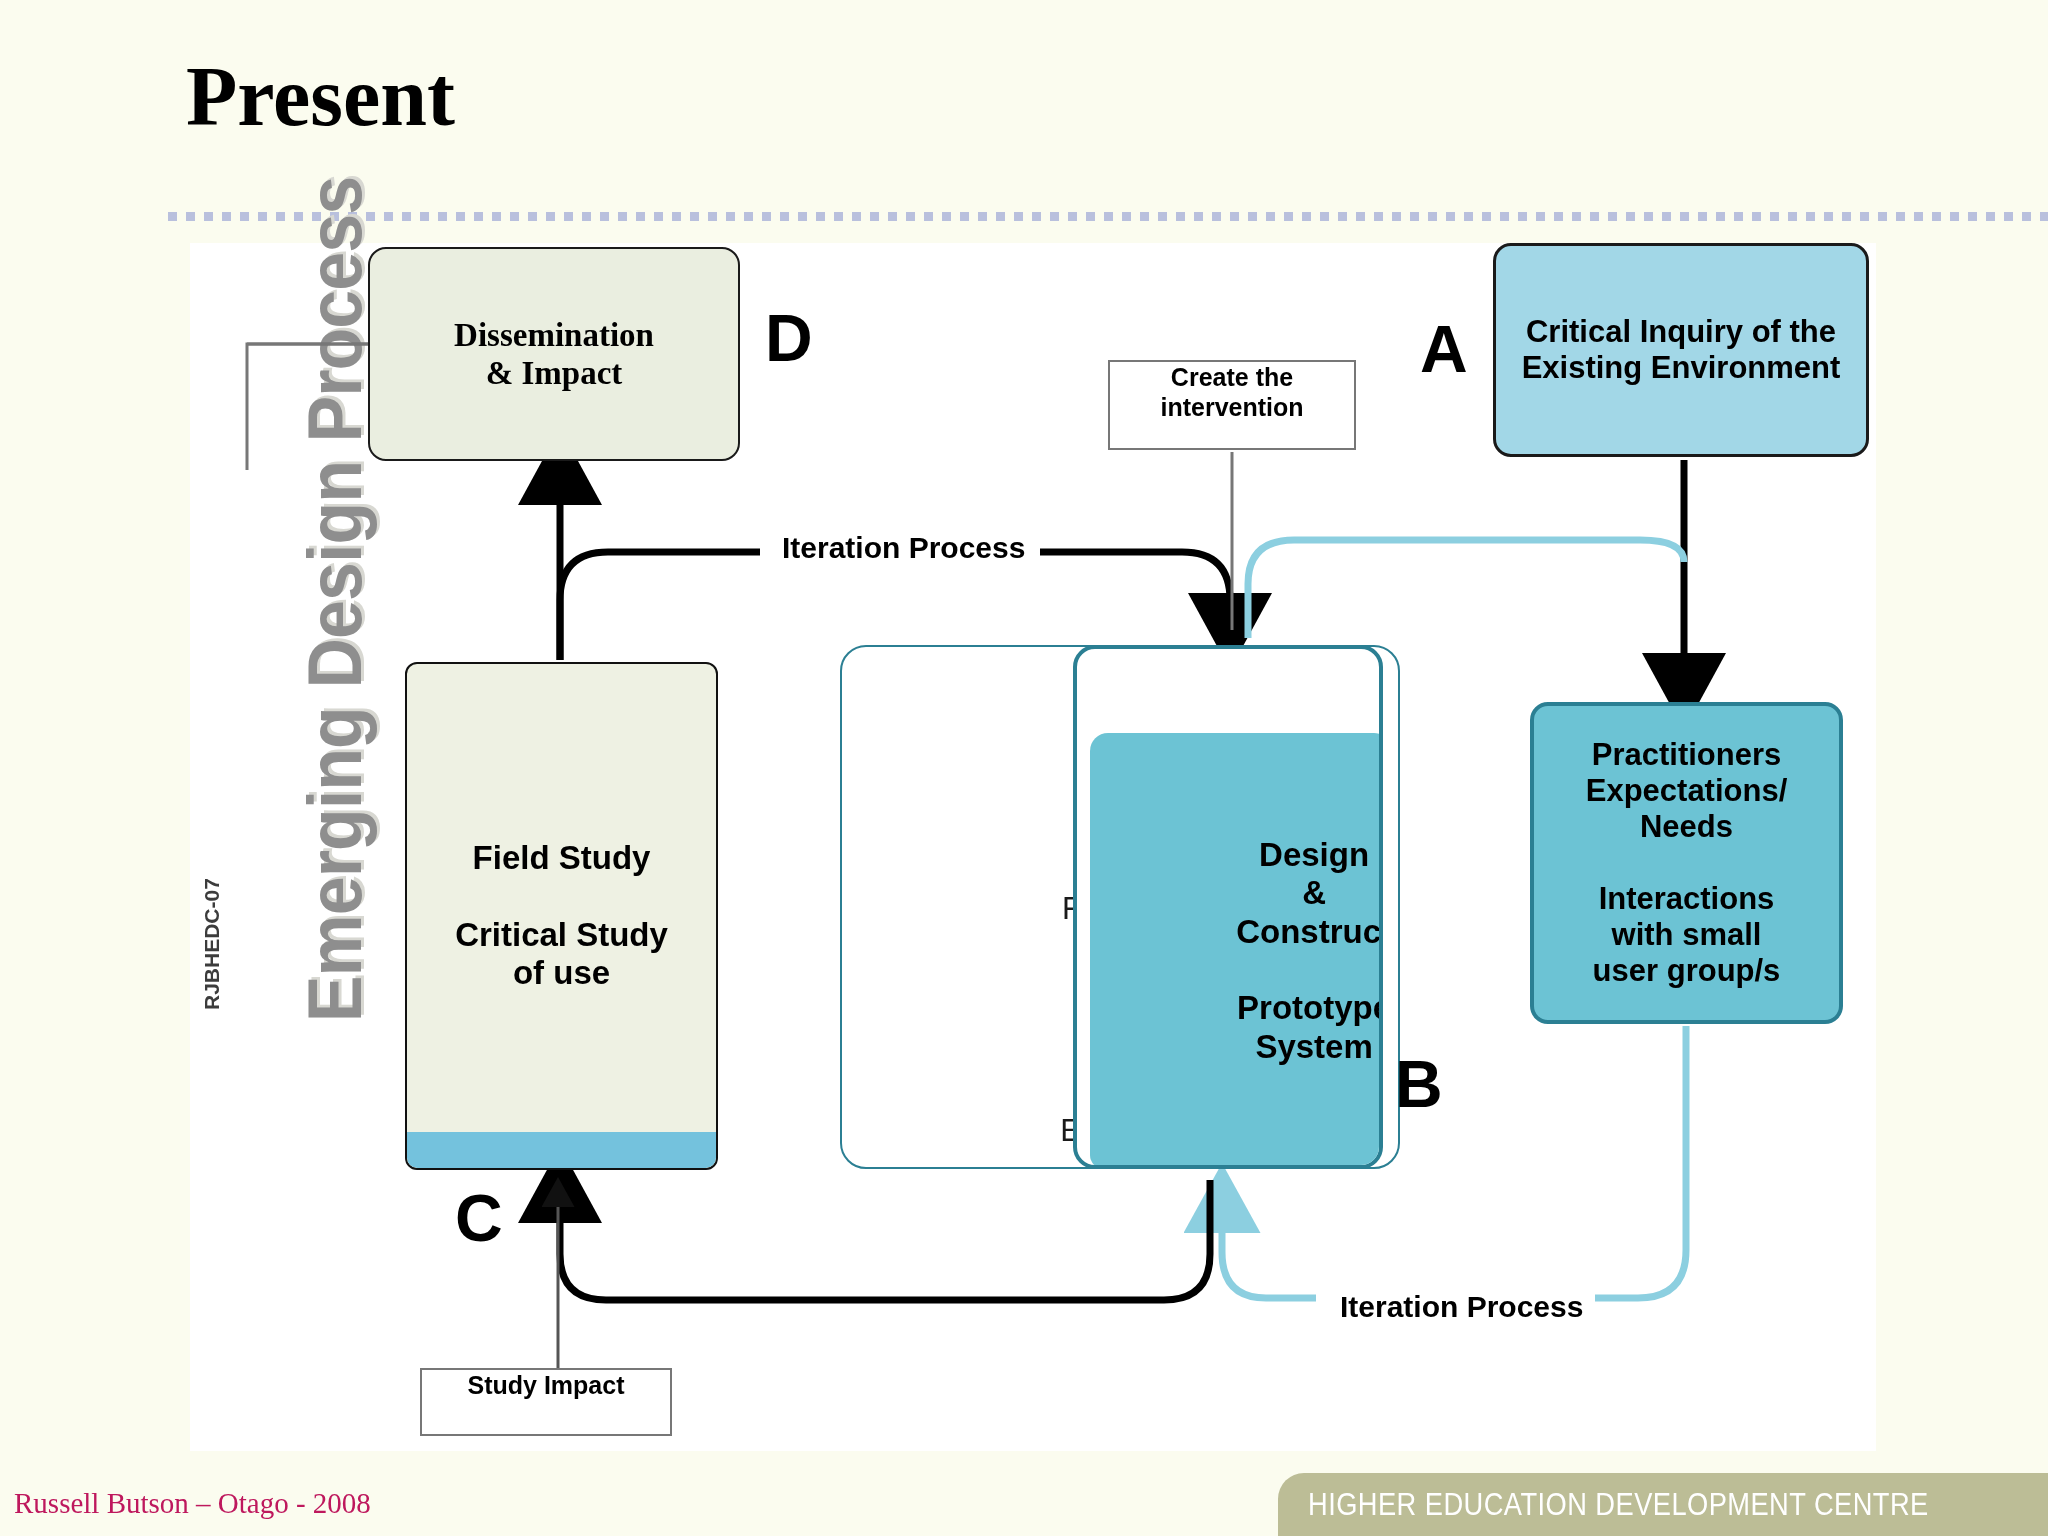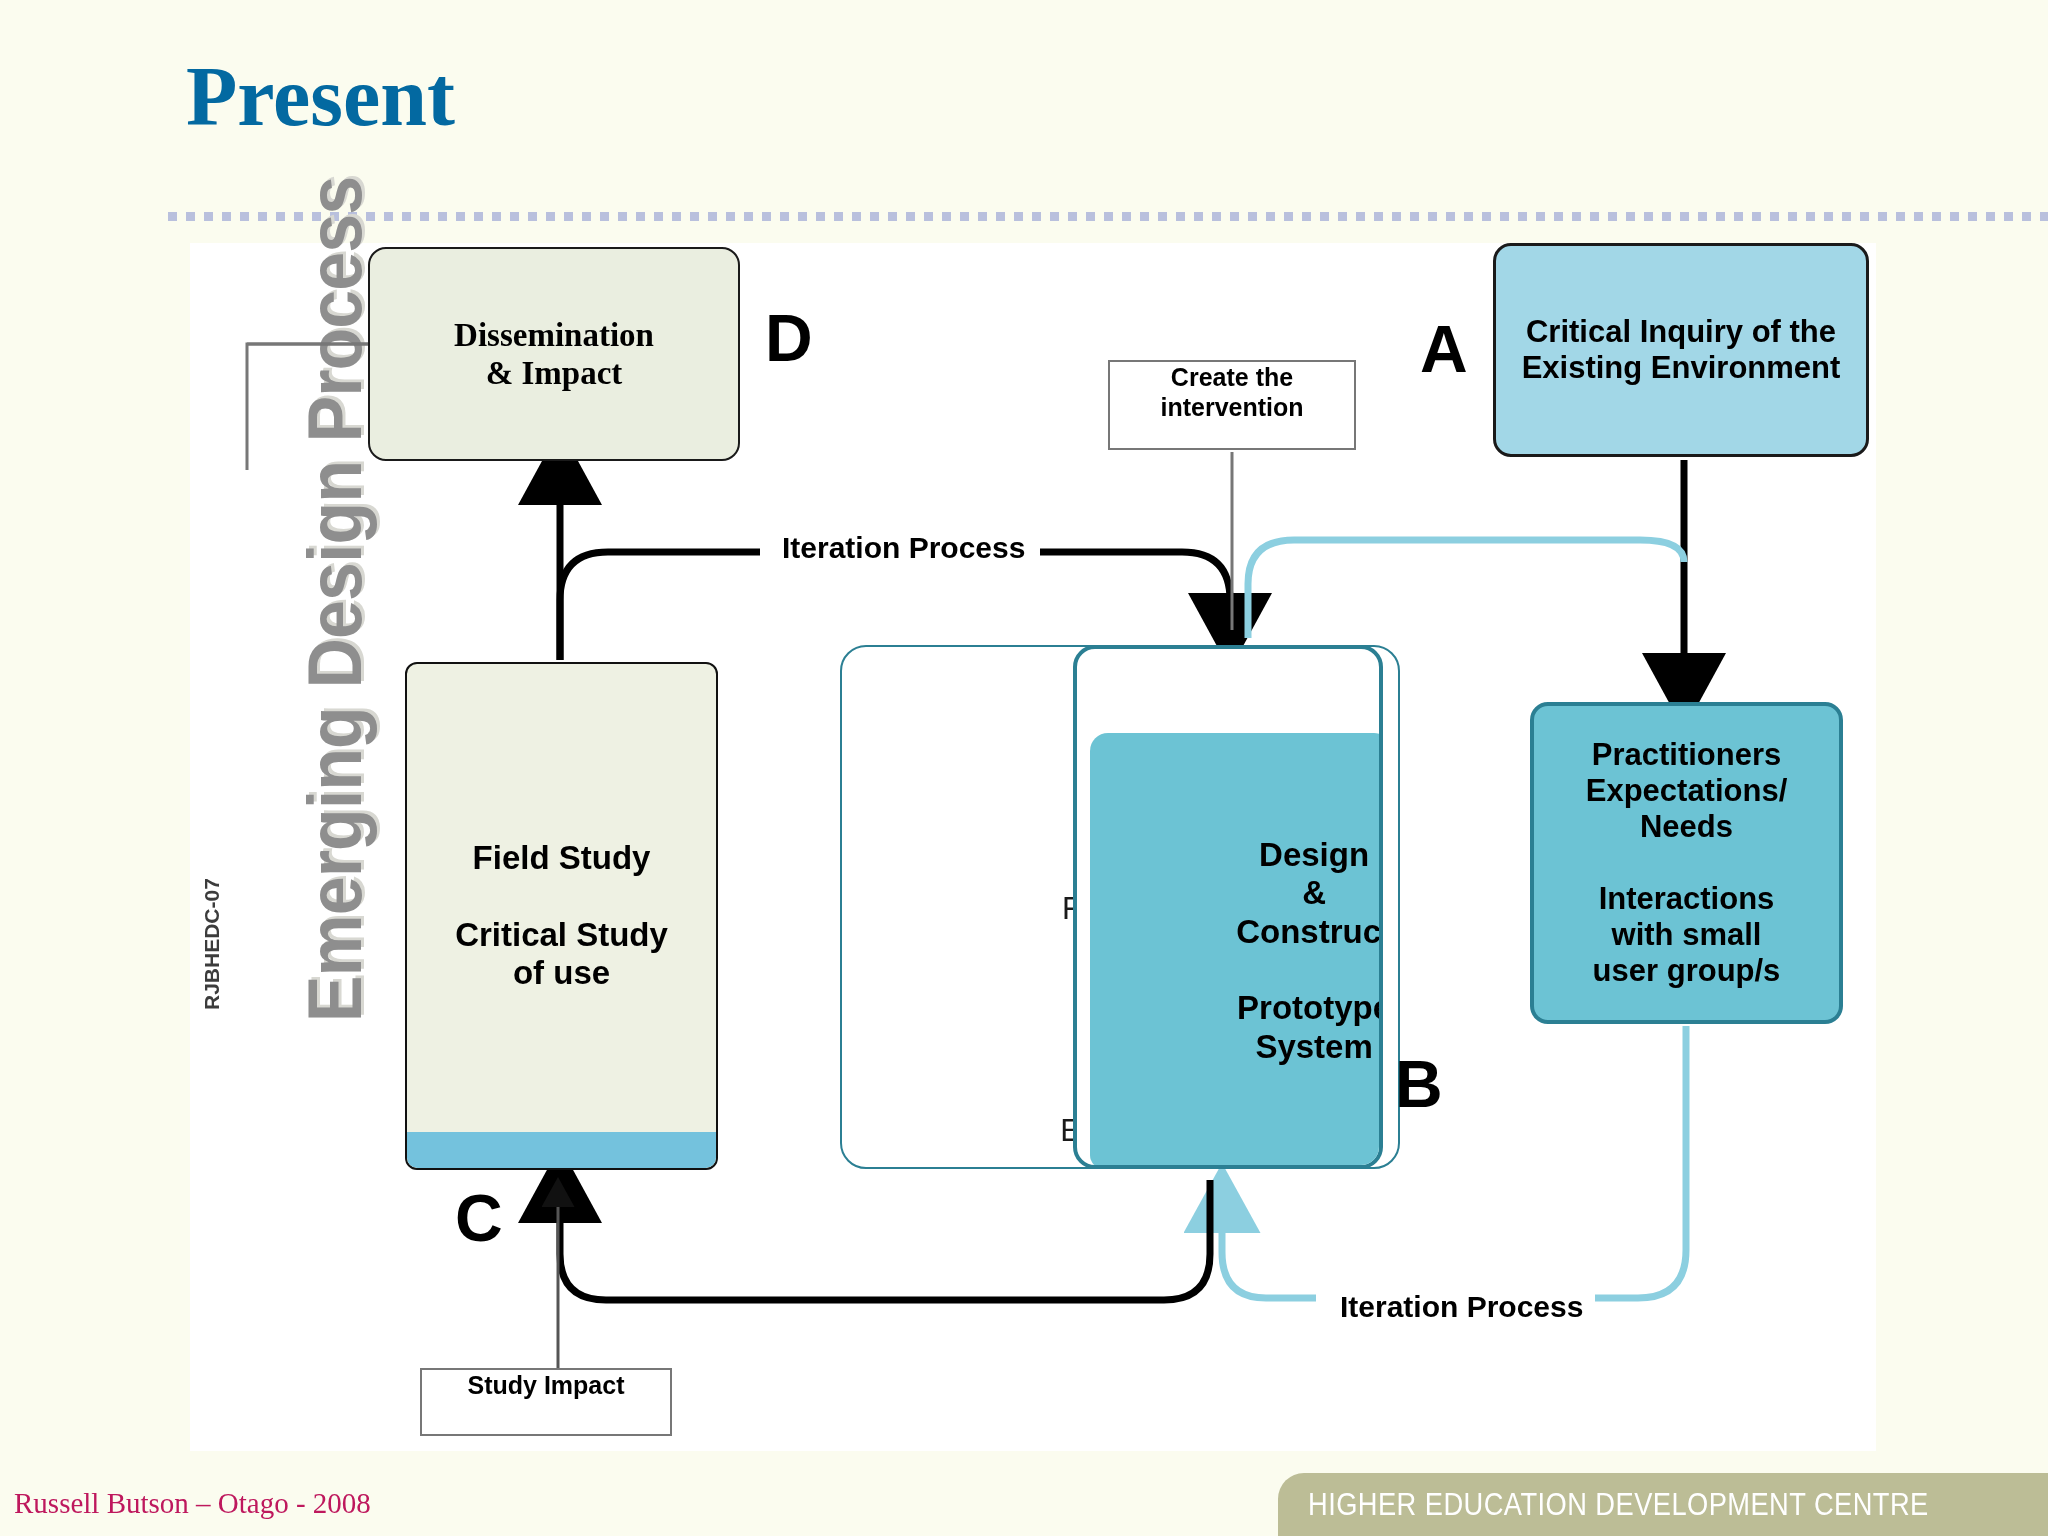--- a/index.html
+++ b/index.html
@@ -8,21 +8,21 @@
     background:#fbfcef;
     font-family:"Liberation Sans", sans-serif;
     overflow:hidden;
     position:relative;
   }
   
   #slide-title{
     position:absolute;left:186px;top:55px;
     font-family:"Liberation Serif", serif;
     font-weight:bold;font-size:84px;line-height:1;
-    color:#0369a1;letter-spacing:0px;
+    color:#000000;letter-spacing:0px;
     white-space:nowrap;
   }
   
   #divider{
     position:absolute;left:168px;top:212px;width:1880px;height:9px;
     background-image:repeating-linear-gradient(to right,#b9c0dd 0 9px,rgba(0,0,0,0) 9px 18px);
   }
   
   #diagram-canvas{
     position:absolute;left:190px;top:243px;width:1686px;height:1208px;

